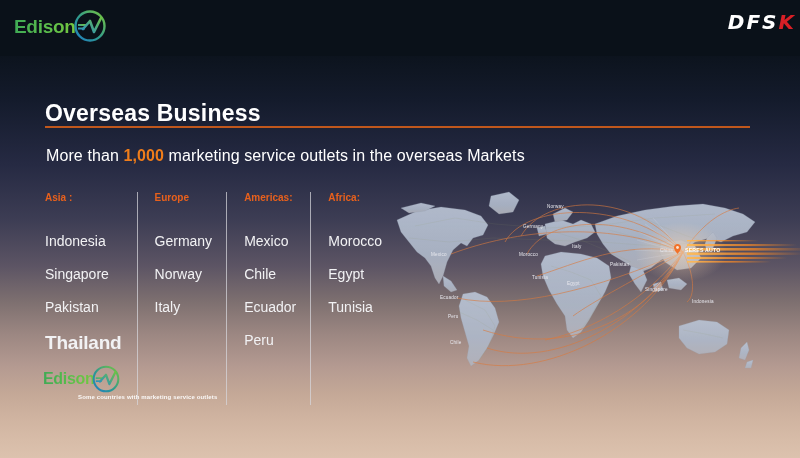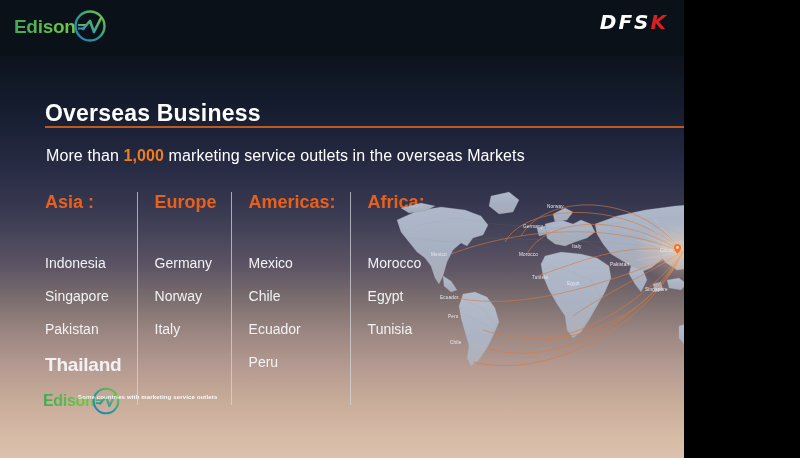--- a/index.html
+++ b/index.html
@@ -6,21 +6,21 @@
     margin: 0;
     padding: 0;
     background: #000;
   }
   body {
     font-family: "Liberation Sans", sans-serif;
   }
 
   #slide {
     position: relative;
-    width: 684px;
+    width: 800px;
     height: 458px;
     overflow: hidden;
     background: linear-gradient(
       to bottom,
       #070d15 0%,
       #0a1119 9%,
       #141b2c 22%,
       #262a43 36%,
       #3d3d54 48%,
       #5c5464 58%,
@@ -63,21 +63,21 @@
   .edison-mark {
     position: relative;
     width: 40px; height: 40px;
     margin-left: -6px;
   }
   .edison-mark svg { display:block; }
 
   
   #dfsk {
     position: absolute;
-    right: 16px; top: 12px;
+    right: 4px; top: 12px;
     display: flex;
     align-items: center;
     font-size: 20px;
     font-weight: 700;
     letter-spacing: 2px;
     line-height: 1;
   }
   #dfsk .d-white { color: #ffffff; font-style: italic; font-family:"DejaVu Sans", sans-serif;}
   #dfsk .d-red   { color: #d81f26; font-style: italic; font-family:"DejaVu Sans", sans-serif;}
 
@@ -122,24 +122,24 @@
     padding-right: 14px;
   }
   .col + .col { padding-left: 18px; }
   .col-divider {
     position: absolute;
     top: 0; left: 0;
     width: 1px; height: 213px;
     background: rgba(215,215,220,0.72);
   }
   .col-head {
-    font-size: 18px;
+    font-size: 10px;
     font-weight: 700;
     color: #e8601c;
-    margin-bottom: 42px;
+    margin-bottom: 30px;
     white-space: nowrap;
   }
   .col-item {
     font-size: 14px;
     color: #f2f2f4;
     margin-bottom: 17px;
     white-space: nowrap;
   }
   .col-item.big {
     font-size: 19px;

